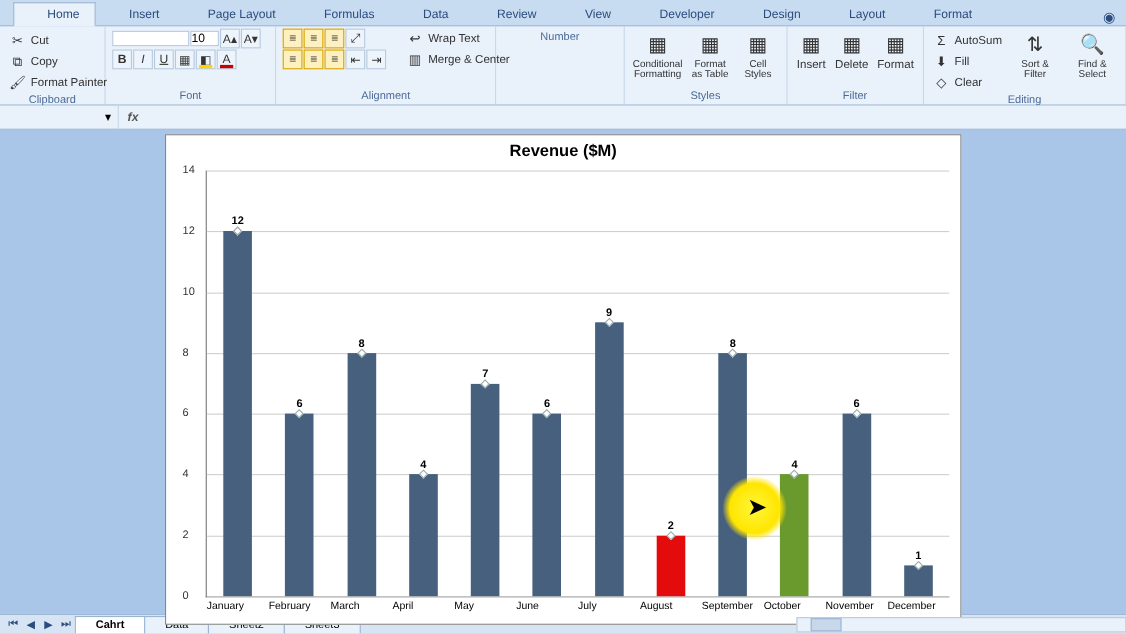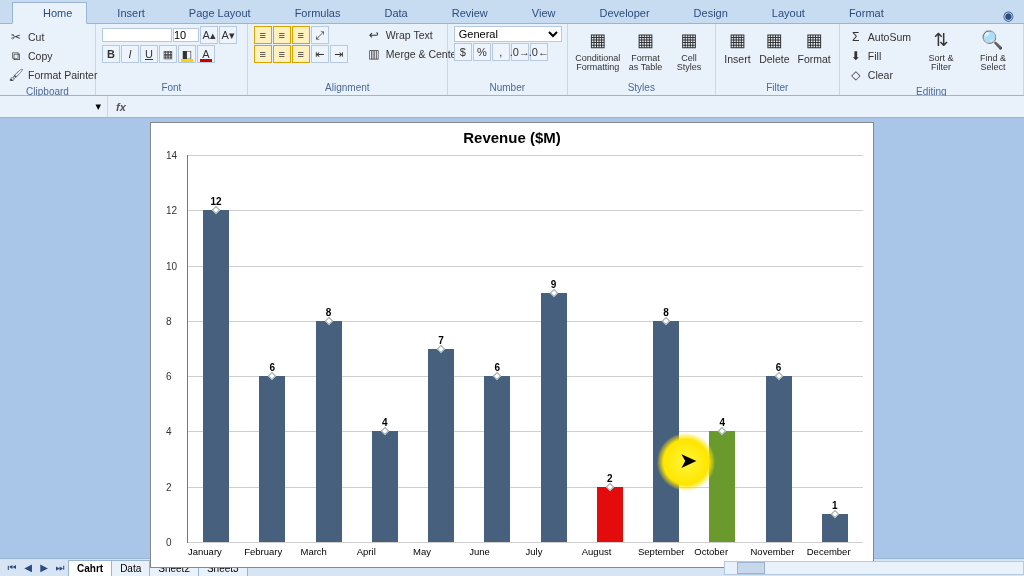--- a/index.html
+++ b/index.html
@@ -48,21 +48,21 @@
   .dlabel { position: absolute; top: -14px; left: 50%; transform: translateX(-50%); font-size: 10px; font-weight: bold; }
   .cat { position: absolute; top: 100%; width: 100%; text-align: left; font-size: 9.5px; padding-top: 4px; }
   .marker { position:absolute; top:-3px; left:50%; width:6px; height:6px; border:1px solid #9aa; background:#fff; transform:translateX(-50%) rotate(45deg); }
 
   .highlight { position: absolute; width: 58px; height: 58px; border-radius: 50%; background: radial-gradient(circle,#fff53b 0%, #ffe600 55%, rgba(255,230,0,0) 72%); pointer-events: none; }
   .cursor-arrow { position: absolute; font-size: 22px; color: #000; pointer-events: none; }
 
   
   .sheettabs { height: 18px; background: #d7e4f4; border-top: 1px solid #9ab4d4; display: flex; align-items: center; font-size: 10px; gap: 0; padding-left: 4px; }
   .navbtn { width: 16px; text-align: center; color: #2b4c7e; }
-  .stab { padding: 2px 8px; background: #e9f1fa; border: 1px solid #9ab4d4; border-bottom: none; margin-right: -1px; }
+  .stab { padding: 2px 18px; background: #e9f1fa; border: 1px solid #9ab4d4; border-bottom: none; margin-right: -1px; }
   .stab.active { background: #fff; font-weight: bold; }
   .scroll { margin-left: auto; width: 300px; height: 14px; background: #e9f1fa; border: 1px solid #b7c9df; position: relative; }
   .thumb { position: absolute; left: 12px; width: 28px; top: 0; bottom: 0; background: #c8d7ea; border: 1px solid #9ab4d4; }
 </style>
 </head>
 <body>
 
 <div class="tabs">
   <div class="tab active">Home</div>
   <div class="tab">Insert</div>
@@ -152,30 +152,20 @@
         <div class="txtbtn">
             <span class="icon">▥</span>
             <span>Merge &amp; Center</span>
           </div>
       </div>
     </div>
     <div class="group-label">Alignment</div>
   </div>
 
   <div class="group" style="width:120px">
-    <div class="group-body stackv">
-      <select style="width:108px"><option>General</option></select>
-      <div class="btnrow">
-        <span class="sq">$</span>
-        <span class="sq">%</span>
-        <span class="sq">,</span>
-        <span class="sq">.0→</span>
-        <span class="sq">.0←</span>
-      </div>
-    </div>
     <div class="group-label">Number</div>
   </div>
 
   <div class="group" style="width:148px">
     <div class="group-body">
       <div class="bigbtn">
           <span class="icon">▦</span>
           <span style="font-size:9px">Conditional Formatting</span>
         </div>
       <div class="bigbtn">

